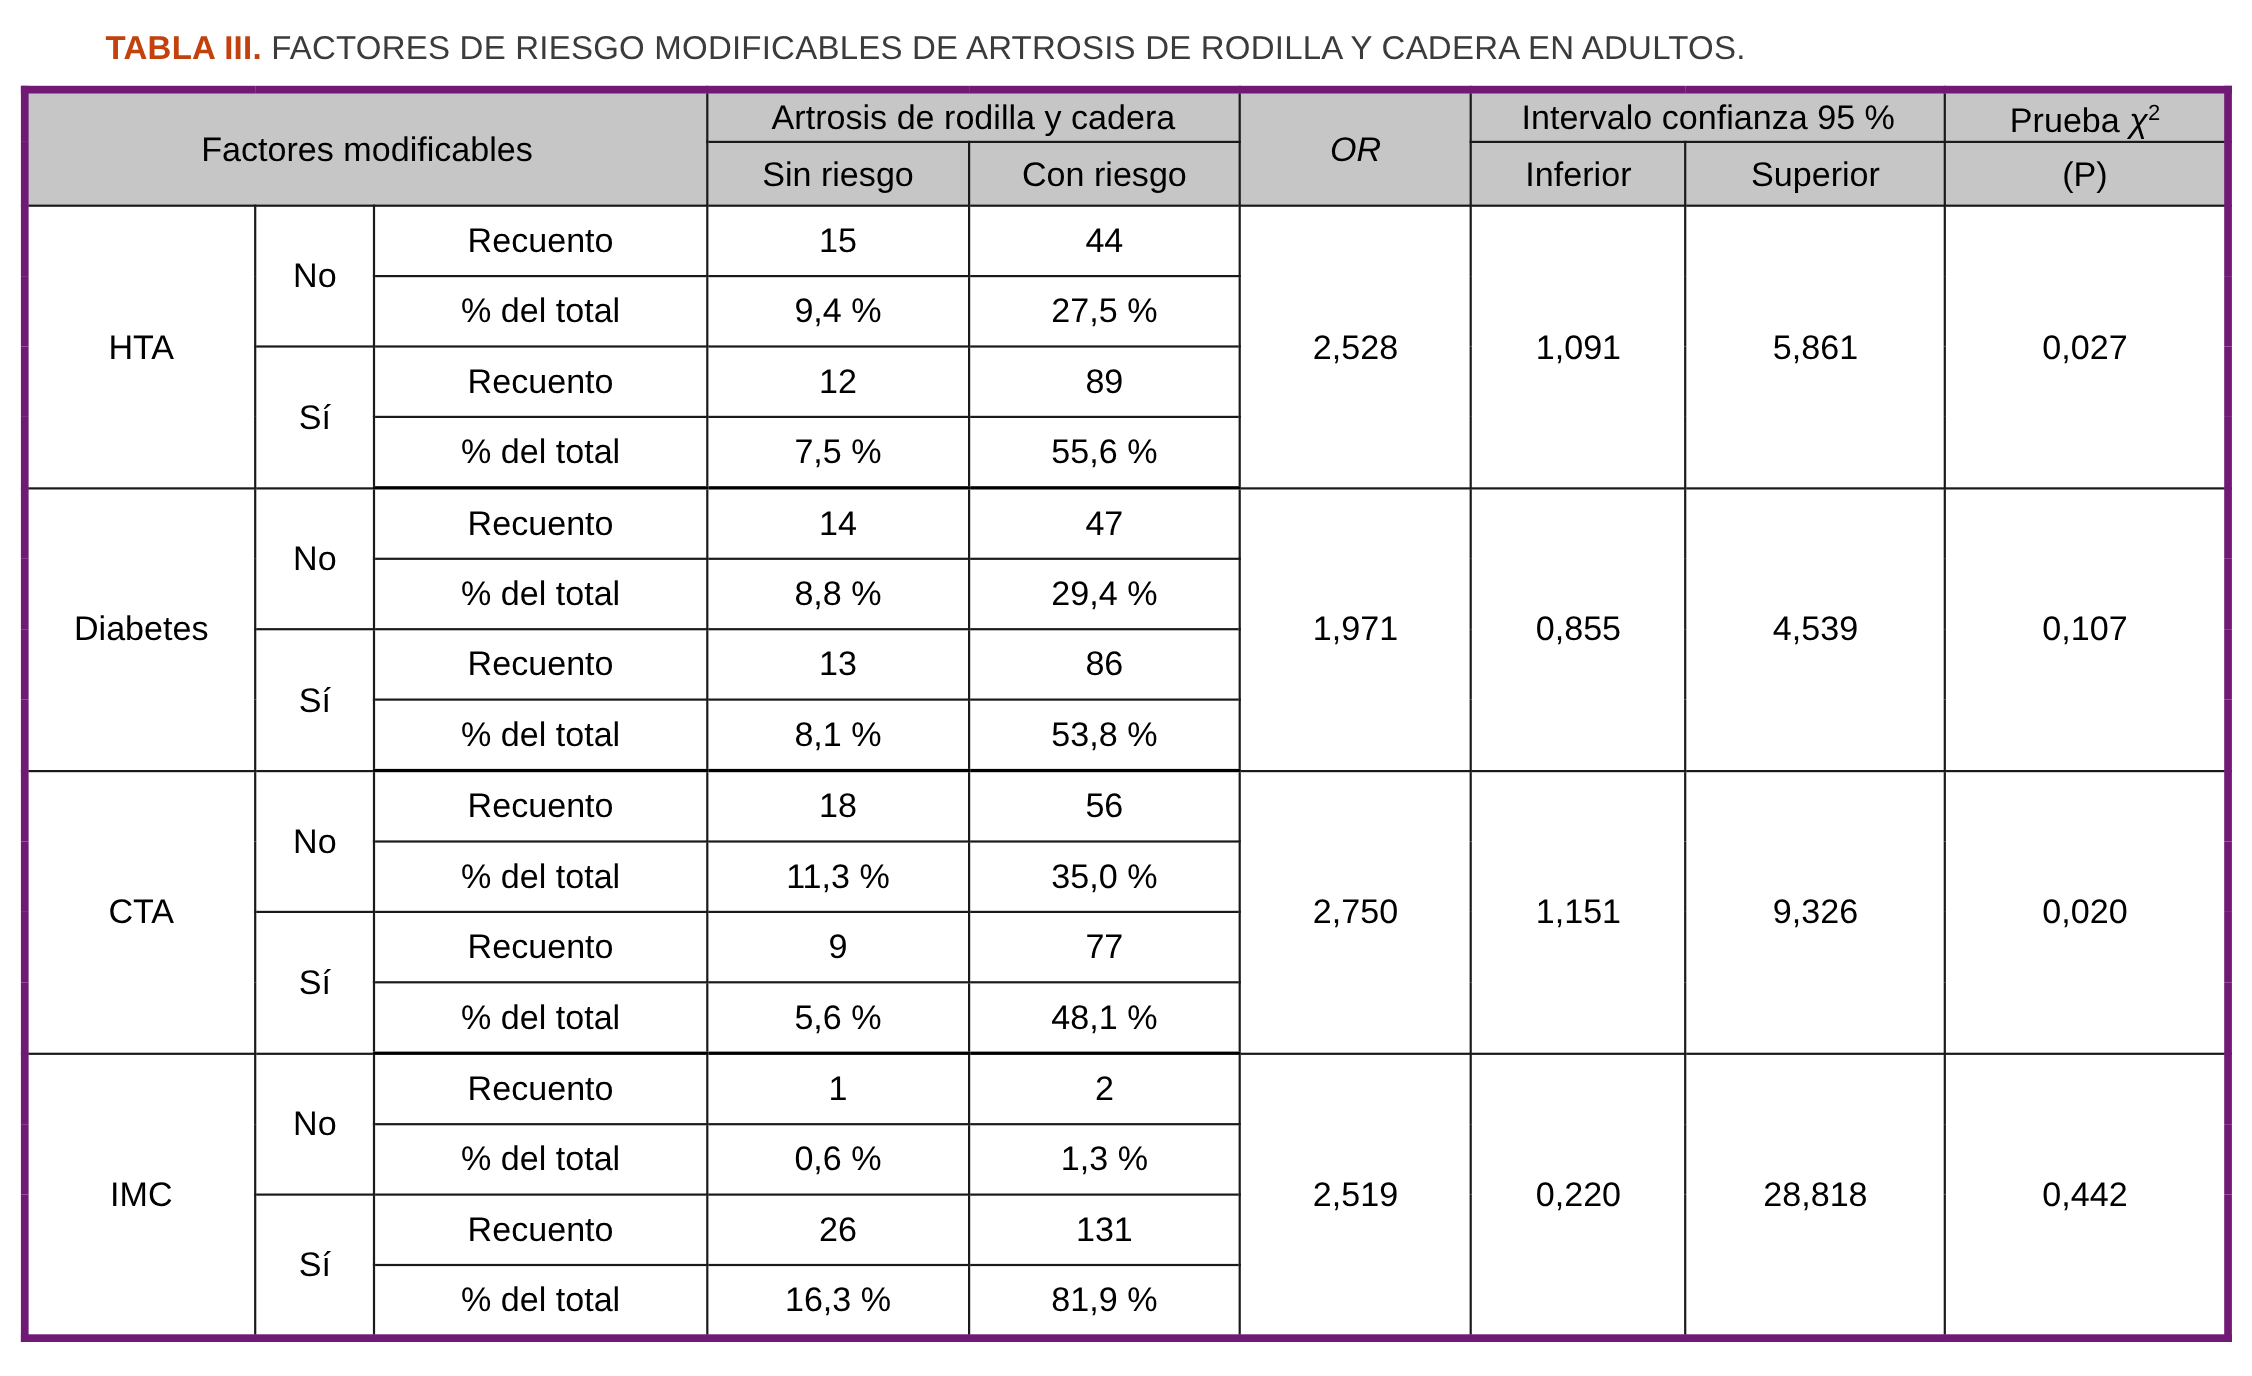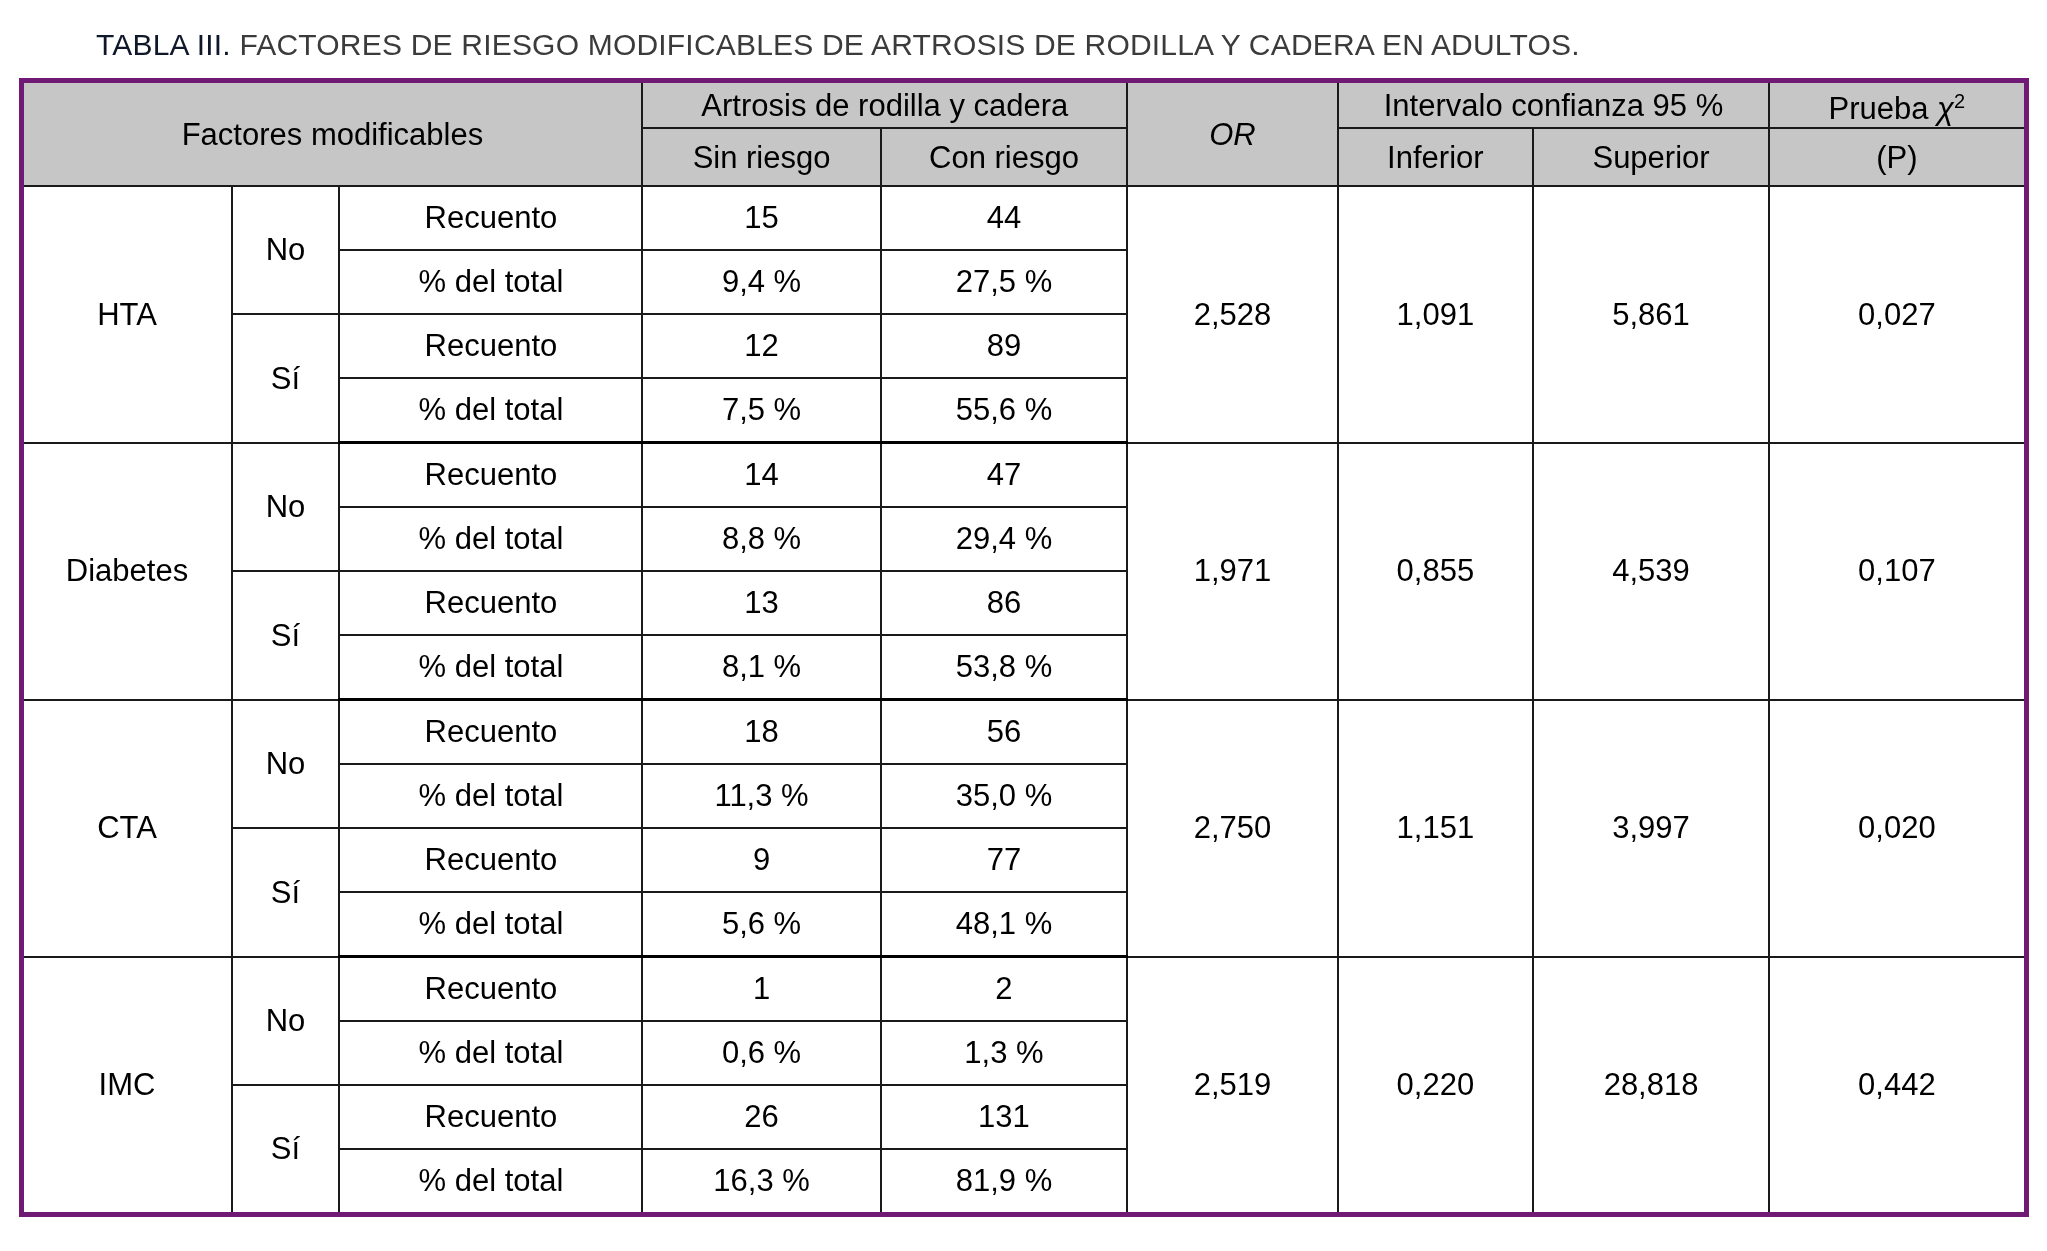--- a/index.html
+++ b/index.html
@@ -22,22 +22,22 @@
   }
   .caption {
     font-size: 30px;
     line-height: 38px;
     color: #3b3b3b;
     margin: 6px 0 14px 82px;
     letter-spacing: 0.2px;
     white-space: nowrap;
   }
   .caption .caption-label {
-    font-weight: normal;
-    color: #0f172a;
+    font-weight: bold;
+    color: #c2410c;
   }
   table.tabla {
     border-collapse: collapse;
     table-layout: fixed;
     width: 2010px;
     margin: 0 auto;
     background: #ffffff;
   }
   table.tabla td, table.tabla th {
     border: 2px solid #1a1a1a;
@@ -93,21 +93,21 @@
   col.c-medida   { width: 295px; }
   col.c-sin      { width: 232px; }
   col.c-con      { width: 240px; }
   col.c-or       { width: 205px; }
   col.c-inf      { width: 190px; }
   col.c-sup      { width: 230px; }
   col.c-chi      { width: 250px; }
 
   
   tr.group-end > td { border-bottom: 3px solid #000000; }
-  table.tabla { border: 5px solid #701a75; }
+  table.tabla { border: 7px solid #701a75; }
 </style>
 </head>
 <body>
 
 <div class="page">
 
   <div class="caption">
     <span class="caption-label">TABLA III.</span><span> FACTORES DE RIESGO MODIFICABLES DE ARTROSIS DE RODILLA Y CADERA EN ADULTOS.</span>
   </div>
 
@@ -198,21 +198,21 @@
       </tr>
 
       <tr>
         <td class="cell factor" rowspan="4">CTA</td>
         <td class="cell nivel" rowspan="2">No</td>
         <td class="cell medida">Recuento</td>
         <td class="cell">18</td>
         <td class="cell">56</td>
         <td class="cell stat" rowspan="4">2,750</td>
         <td class="cell stat" rowspan="4">1,151</td>
-        <td class="cell stat" rowspan="4">3,997</td>
+        <td class="cell stat" rowspan="4">9,326</td>
         <td class="cell stat" rowspan="4">0,020</td>
       </tr>
       <tr>
         <td class="cell medida">% del total</td>
         <td class="cell">11,3 %</td>
         <td class="cell">35,0 %</td>
       </tr>
       <tr>
         <td class="cell nivel" rowspan="2">Sí</td>
         <td class="cell medida">Recuento</td>

